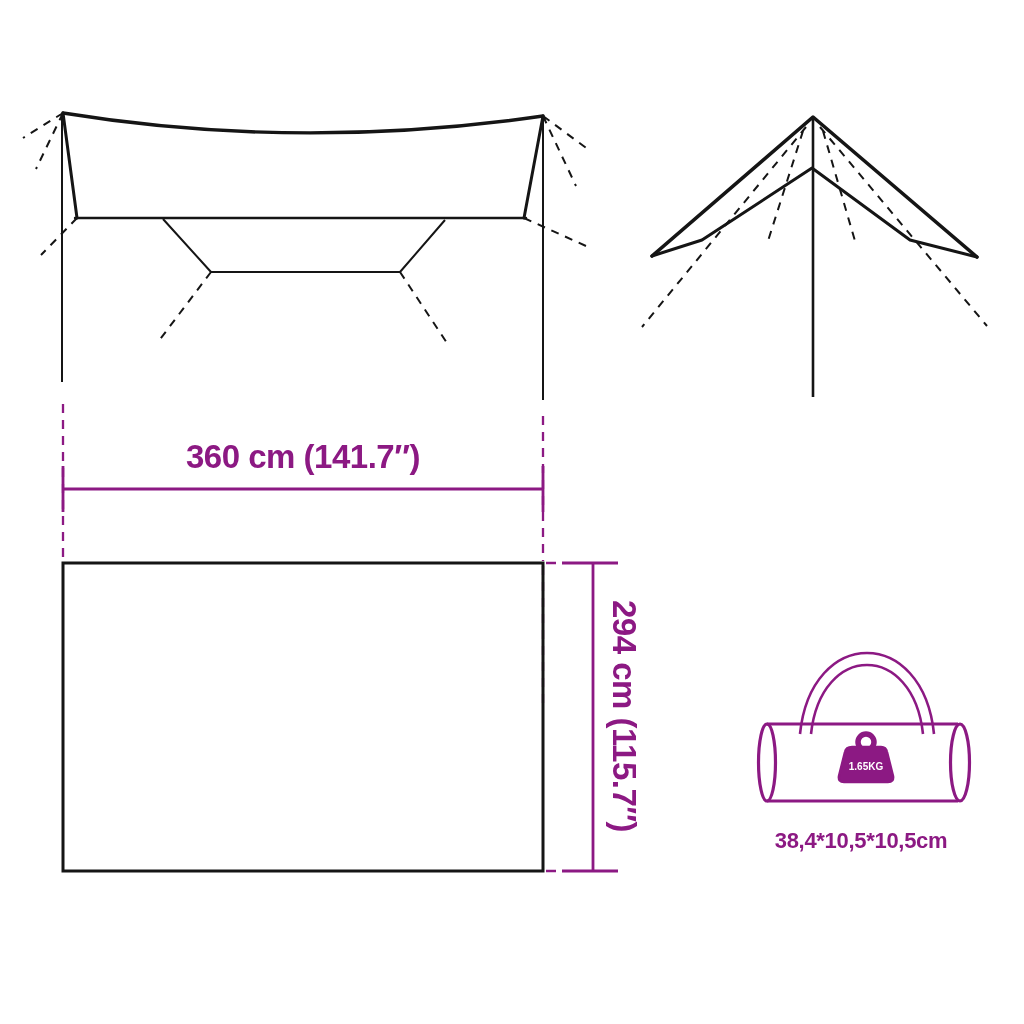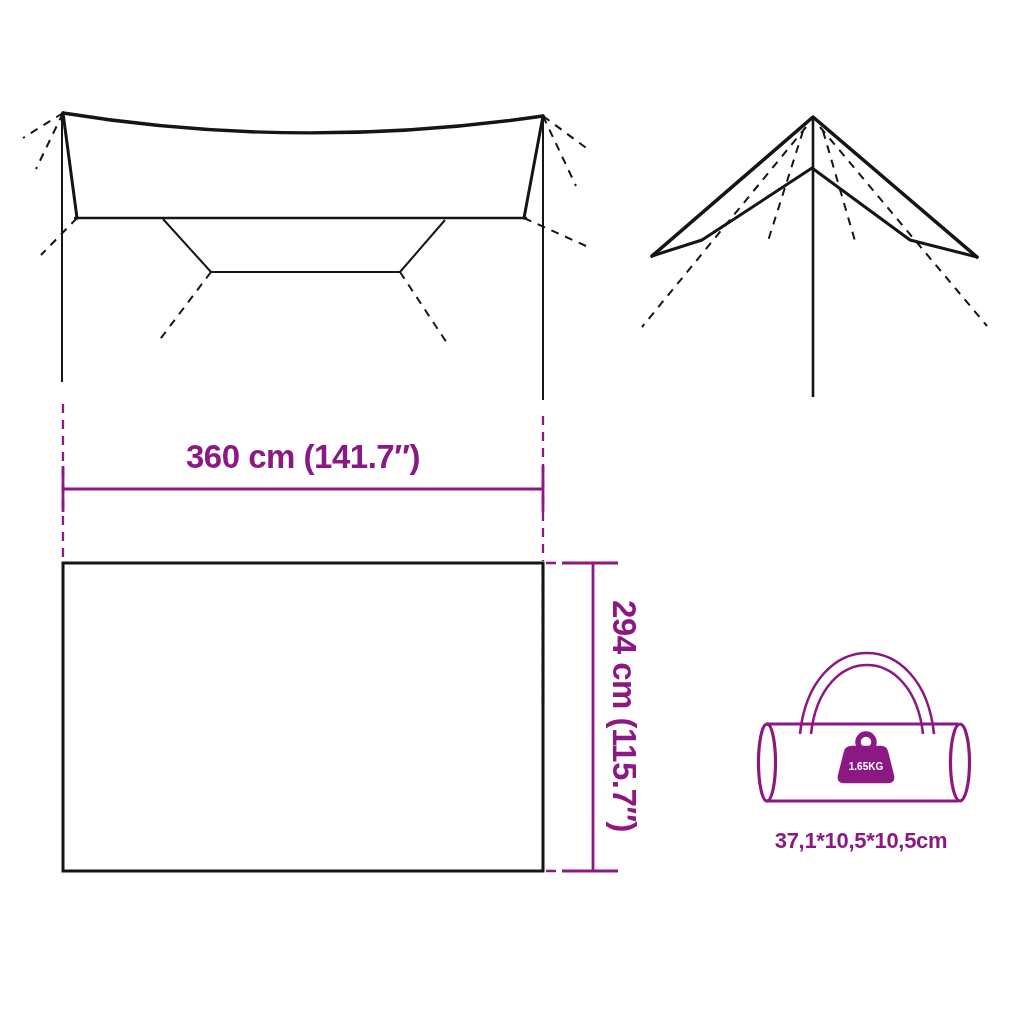--- a/index.html
+++ b/index.html
@@ -107,15 +107,15 @@
       <g>
         <circle cx="866" cy="742" r="8" class="ac" stroke-width="5.5"></circle>
         <path class="ac-fill" stroke-width="2.5" stroke-linejoin="round" d="M852,747 L881,747 Q886,747 887,752 L893,776 Q894,782 888,782 L844,782 Q838,782 839,776 L845,752 Q846,747 852,747 Z"></path>
       </g>
     </g>
   </svg>
 
   <div class="dim-label width-label">360 cm (141.7″)</div>
   <div class="dim-label height-label">294 cm (115.7″)</div>
   <div class="weight-label">1.65KG</div>
-  <div class="bag-size-label">37,1*10,5*10,5cm</div>
+  <div class="bag-size-label">38,4*10,5*10,5cm</div>
 
 </div>
 
 </body></html>

